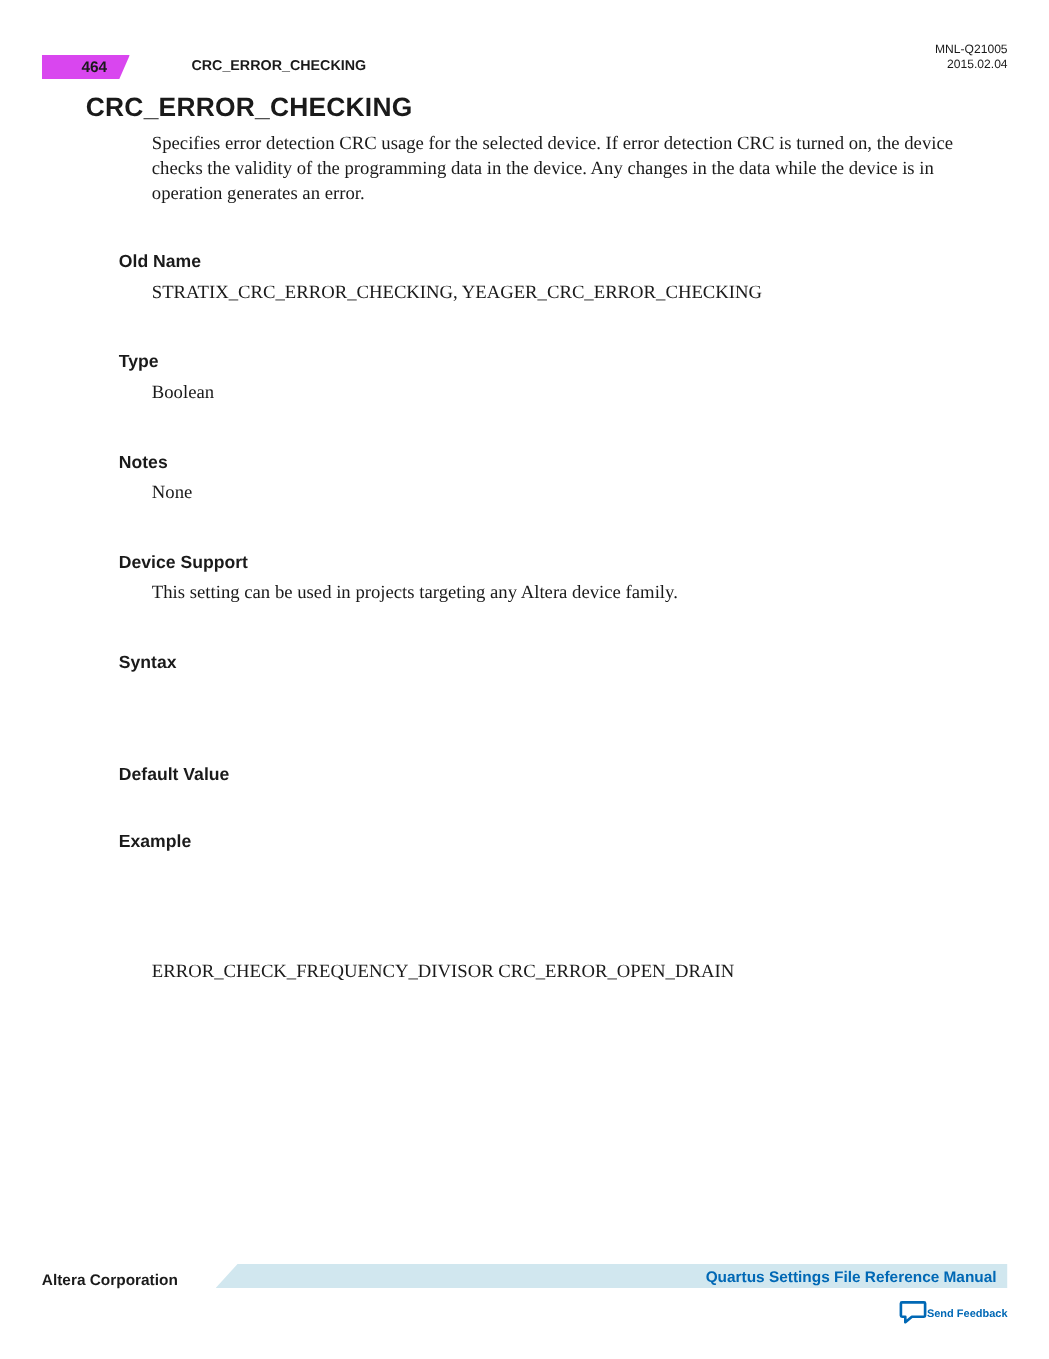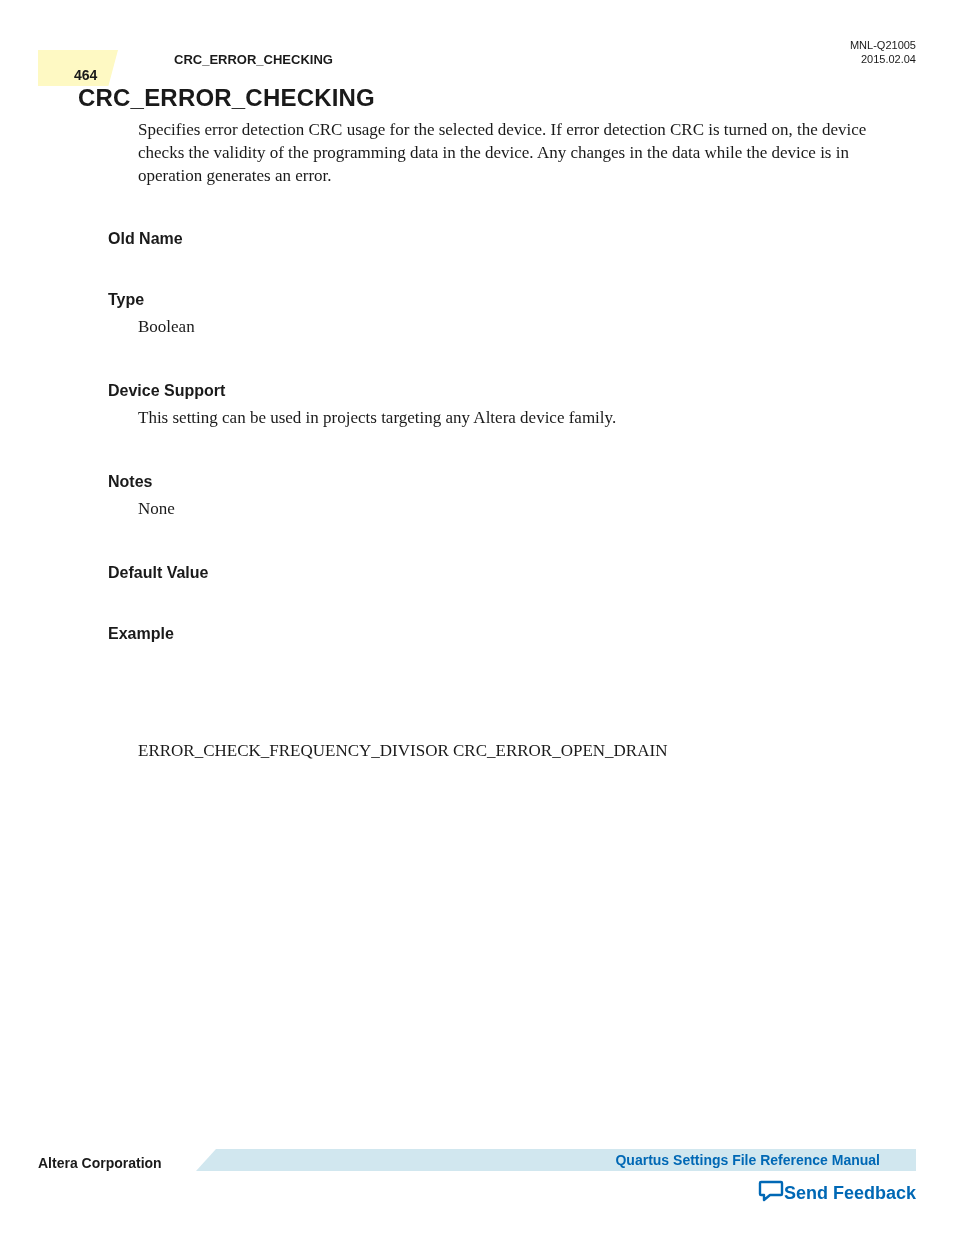--- a/index.html
+++ b/index.html
@@ -16,22 +16,22 @@
     position: absolute;
     top: 38px;
     left: 38px;
     right: 38px;
     height: 34px;
   }
   .pagenum-badge {
     position: absolute;
     left: 0;
     top: 12px;
-    background: #fef9c3;
-    padding: 16px 18px 2px 18px;
+    background: #d946ef;
+    padding: 2px 18px 2px 18px;
     clip-path: polygon(0 0, 100% 0, 88% 100%, 0 100%);
     width: 80px;
   }
   .pagenum {
     font-family: "Myriad Pro", "Segoe UI", Arial, sans-serif;
     font-weight: 700;
     font-size: 14px;
     color: #1a1a1a;
     margin-left: 18px;
   }
@@ -114,38 +114,38 @@
     position: absolute;
     right: 0;
     bottom: 0;
     height: 22px;
     width: 720px;
     background: #d1e7ef;
     clip-path: polygon(20px 0, 100% 0, 100% 100%, 0 100%);
     display: flex;
     align-items: center;
     justify-content: flex-end;
-    padding-right: 36px;
+    padding-right: 10px;
   }
   .footer-band-link {
     font-family: "Myriad Pro", "Segoe UI", Arial, sans-serif;
     font-weight: 700;
     font-size: 14px;
     color: #0068b5;
     cursor: pointer;
   }
   .send-feedback {
     position: absolute;
     right: 38px;
     bottom: 28px;
     display: flex;
     align-items: center;
     font-family: "Myriad Pro", "Segoe UI", Arial, sans-serif;
     font-weight: 700;
-    font-size: 18px;
+    font-size: 10px;
     color: #0068b5;
     cursor: pointer;
   }
   .send-feedback svg {
     width: 26px;
     height: 22px;
     stroke: #0068b5;
     fill: none;
     stroke-width: 2.4;
   }
@@ -163,37 +163,42 @@
   <div>MNL-Q21005</div>
   <div>2015.02.04</div>
 </div>
 
 <div class="content">
   <h1 class="title">CRC_ERROR_CHECKING</h1>
   <p class="description">Specifies error detection CRC usage for the selected device. If error detection CRC is turned on, the device checks the validity of the programming data in the device. Any changes in the data while the device is in operation generates an error.</p>
 
   <div class="section">
     <div class="section-heading">Old Name</div>
+    <div class="section-body">STRATIX_CRC_ERROR_CHECKING, YEAGER_CRC_ERROR_CHECKING</div>
   </div>
 
   <div class="section">
     <div class="section-heading">Type</div>
     <div class="section-body">Boolean</div>
   </div>
 
   <div class="section">
+    <div class="section-heading">Notes</div>
+    <div class="section-body">None</div>
+  </div>
+
+  <div class="section">
     <div class="section-heading">Device Support</div>
     <div class="section-body">This setting can be used in projects targeting any Altera device family.</div>
   </div>
 
-  <div class="section">
-    <div class="section-heading">Notes</div>
-    <div class="section-body">None</div>
-  </div>
-
+  <div class="section tall">
+    <div class="section-heading">Syntax</div>
+    <div class="section-body"></div>
+  </div>
 
   <div class="section">
     <div class="section-heading">Default Value</div>
   </div>
 
   <div class="section taller">
     <div class="section-heading">Example</div>
     <div class="section-body"></div>
   </div>
 

